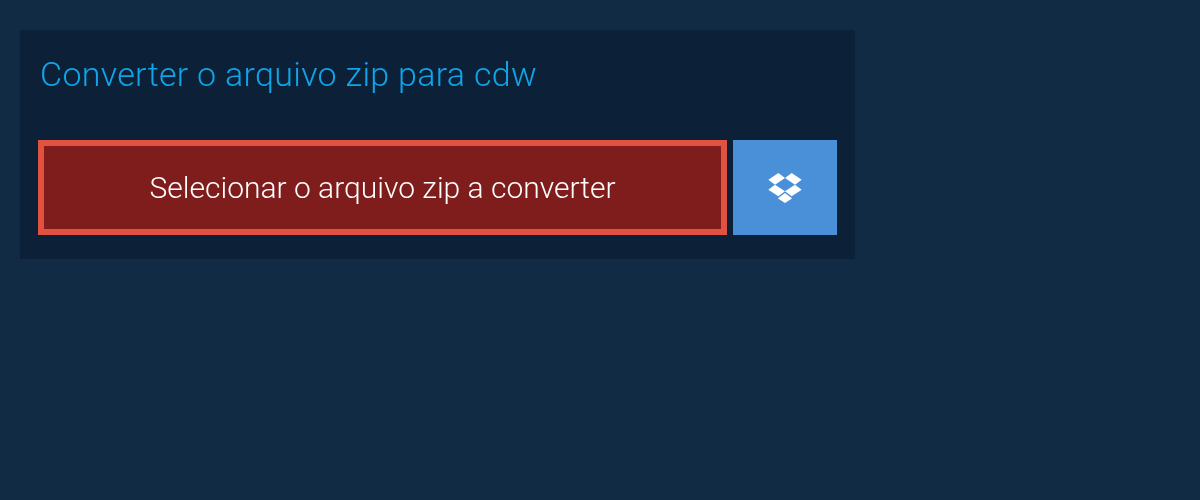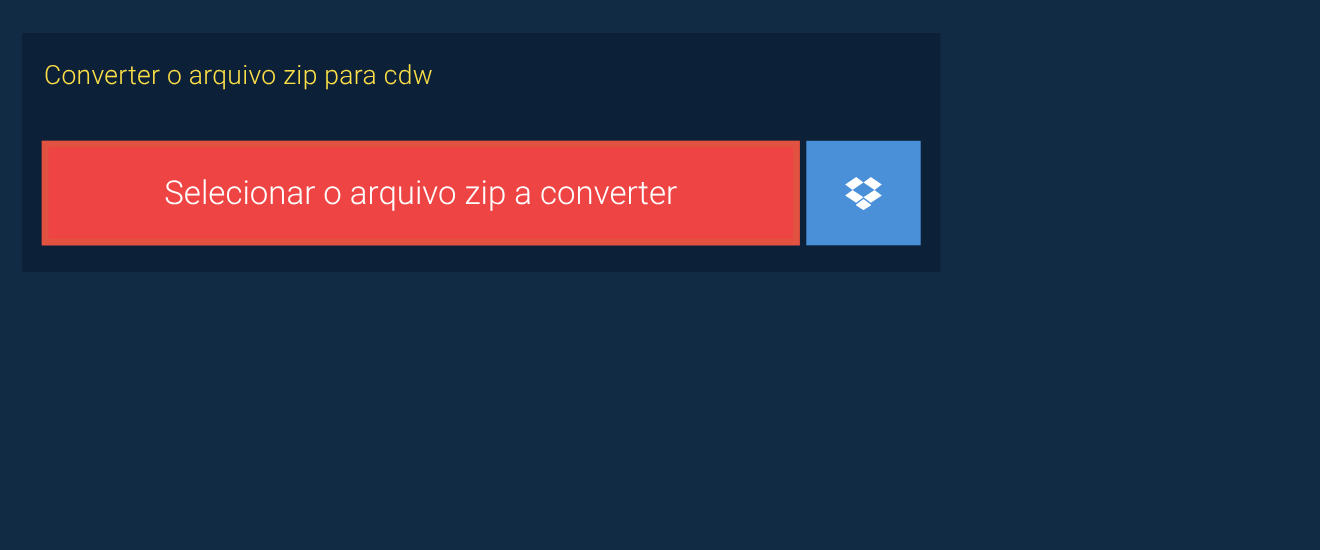--- a/index.html
+++ b/index.html
@@ -20,34 +20,34 @@
     .panel {
       background-color: #0c2038;
       width: 835px;
     }
     .title-bar {
       background-color: #0c2038;
       padding: 24px 20px;
       width: 660px;
     }
     .title {
-      color: #fde047;
-      font-size: 24px;
+      color: #0ea5e9;
+      font-size: 34px;
       font-weight: 300;
       letter-spacing: 0.3px;
     }
     .button-area {
       padding: 22px 18px 24px 18px;
       display: flex;
       gap: 6px;
       align-items: stretch;
     }
     .select-button {
       flex: 1;
-      background-color: #ef4444;
+      background-color: #7f1d1d;
       border: 6px solid #e15241;
       color: #ffffff;
       font-size: 30px;
       font-weight: 300;
       padding: 24px 20px;
       text-align: center;
       cursor: pointer;
       display: flex;
       align-items: center;
       justify-content: center;

